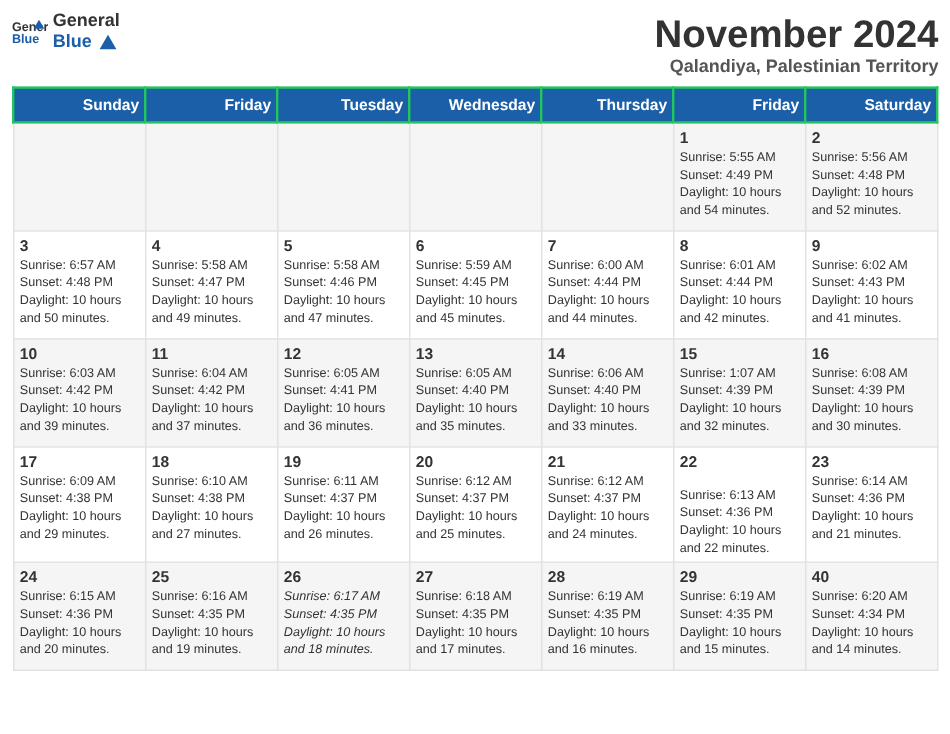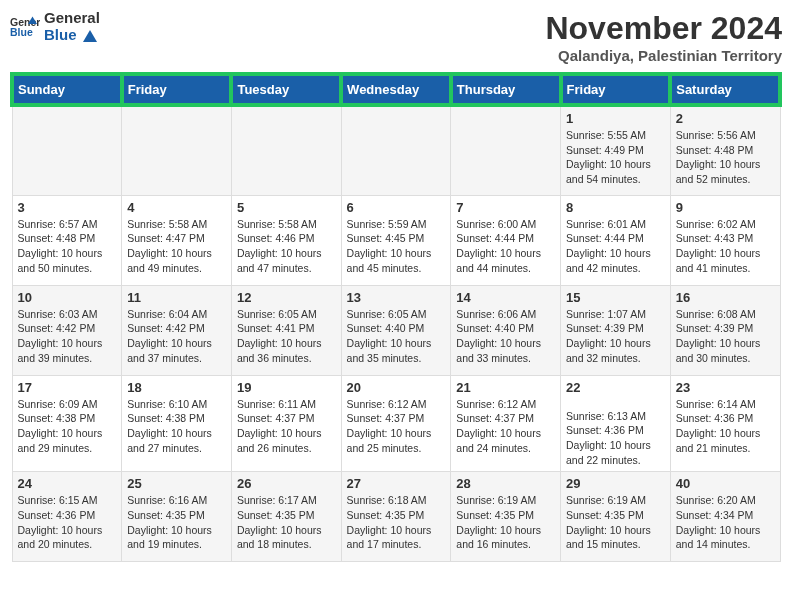--- a/index.html
+++ b/index.html
@@ -44,22 +44,22 @@
       table-layout: fixed;
     }
     thead tr {
       background-color: #1a5fa8;
       color: white;
     }
     thead th {
       padding: 6px 4px;
       font-size: 13px;
       font-weight: bold;
-      text-align: left;
-      border: 4px solid #22c55e;
+      text-align: right;
+      border: 2px solid #22c55e;
     }
     tbody tr {
       height: 90px;
       vertical-align: top;
     }
     tbody tr:nth-child(odd) {
       background-color: #f5f5f5;
     }
     tbody tr:nth-child(even) {
       background-color: #ffffff;
@@ -283,21 +283,21 @@
 Daylight: 10 hours and 20 minutes.</div>
         </td>
         <td>
           <span class="day-number">25</span>
           <div class="cell-content" style="white-space: pre-line;">Sunrise: 6:16 AM
 Sunset: 4:35 PM
 Daylight: 10 hours and 19 minutes.</div>
         </td>
         <td>
           <span class="day-number">26</span>
-          <div class="cell-content" style="white-space: pre-line;">Sunrise: 6:17 AM
+          <div class="cell-content" style="white-space: pre-line; font-style: italic;">Sunrise: 6:17 AM
 Sunset: 4:35 PM
 Daylight: 10 hours and 18 minutes.</div>
         </td>
         <td>
           <span class="day-number">27</span>
           <div class="cell-content" style="white-space: pre-line;">Sunrise: 6:18 AM
 Sunset: 4:35 PM
 Daylight: 10 hours and 17 minutes.</div>
         </td>
         <td>

